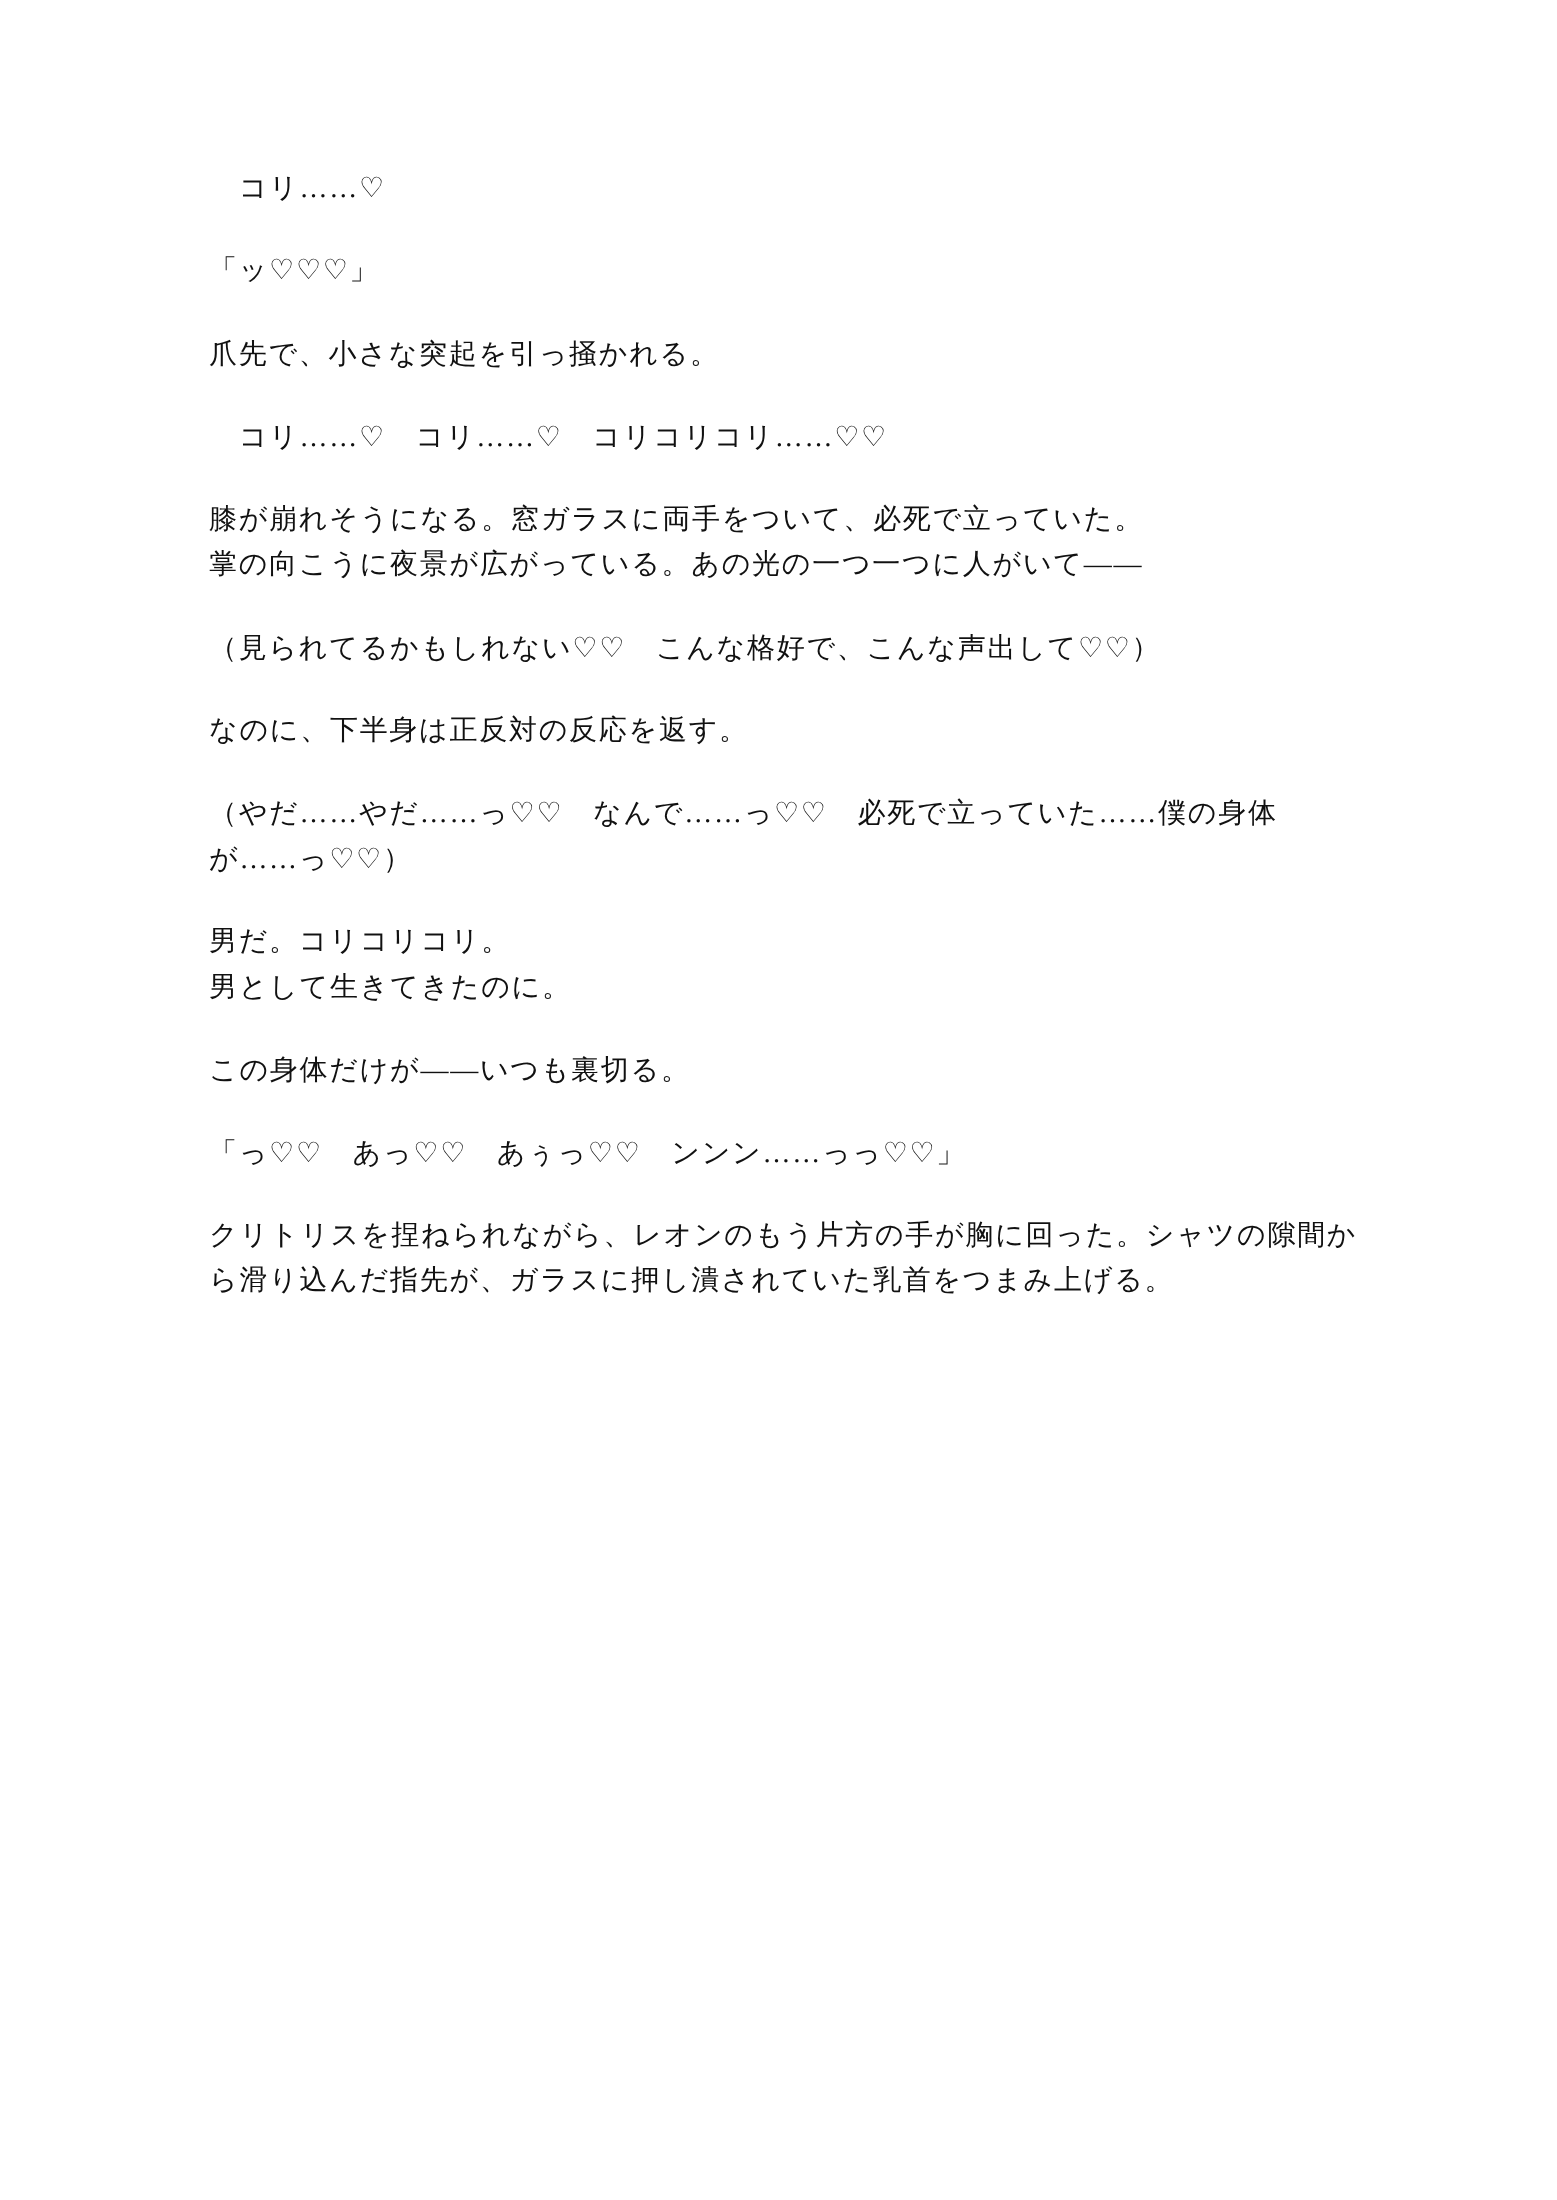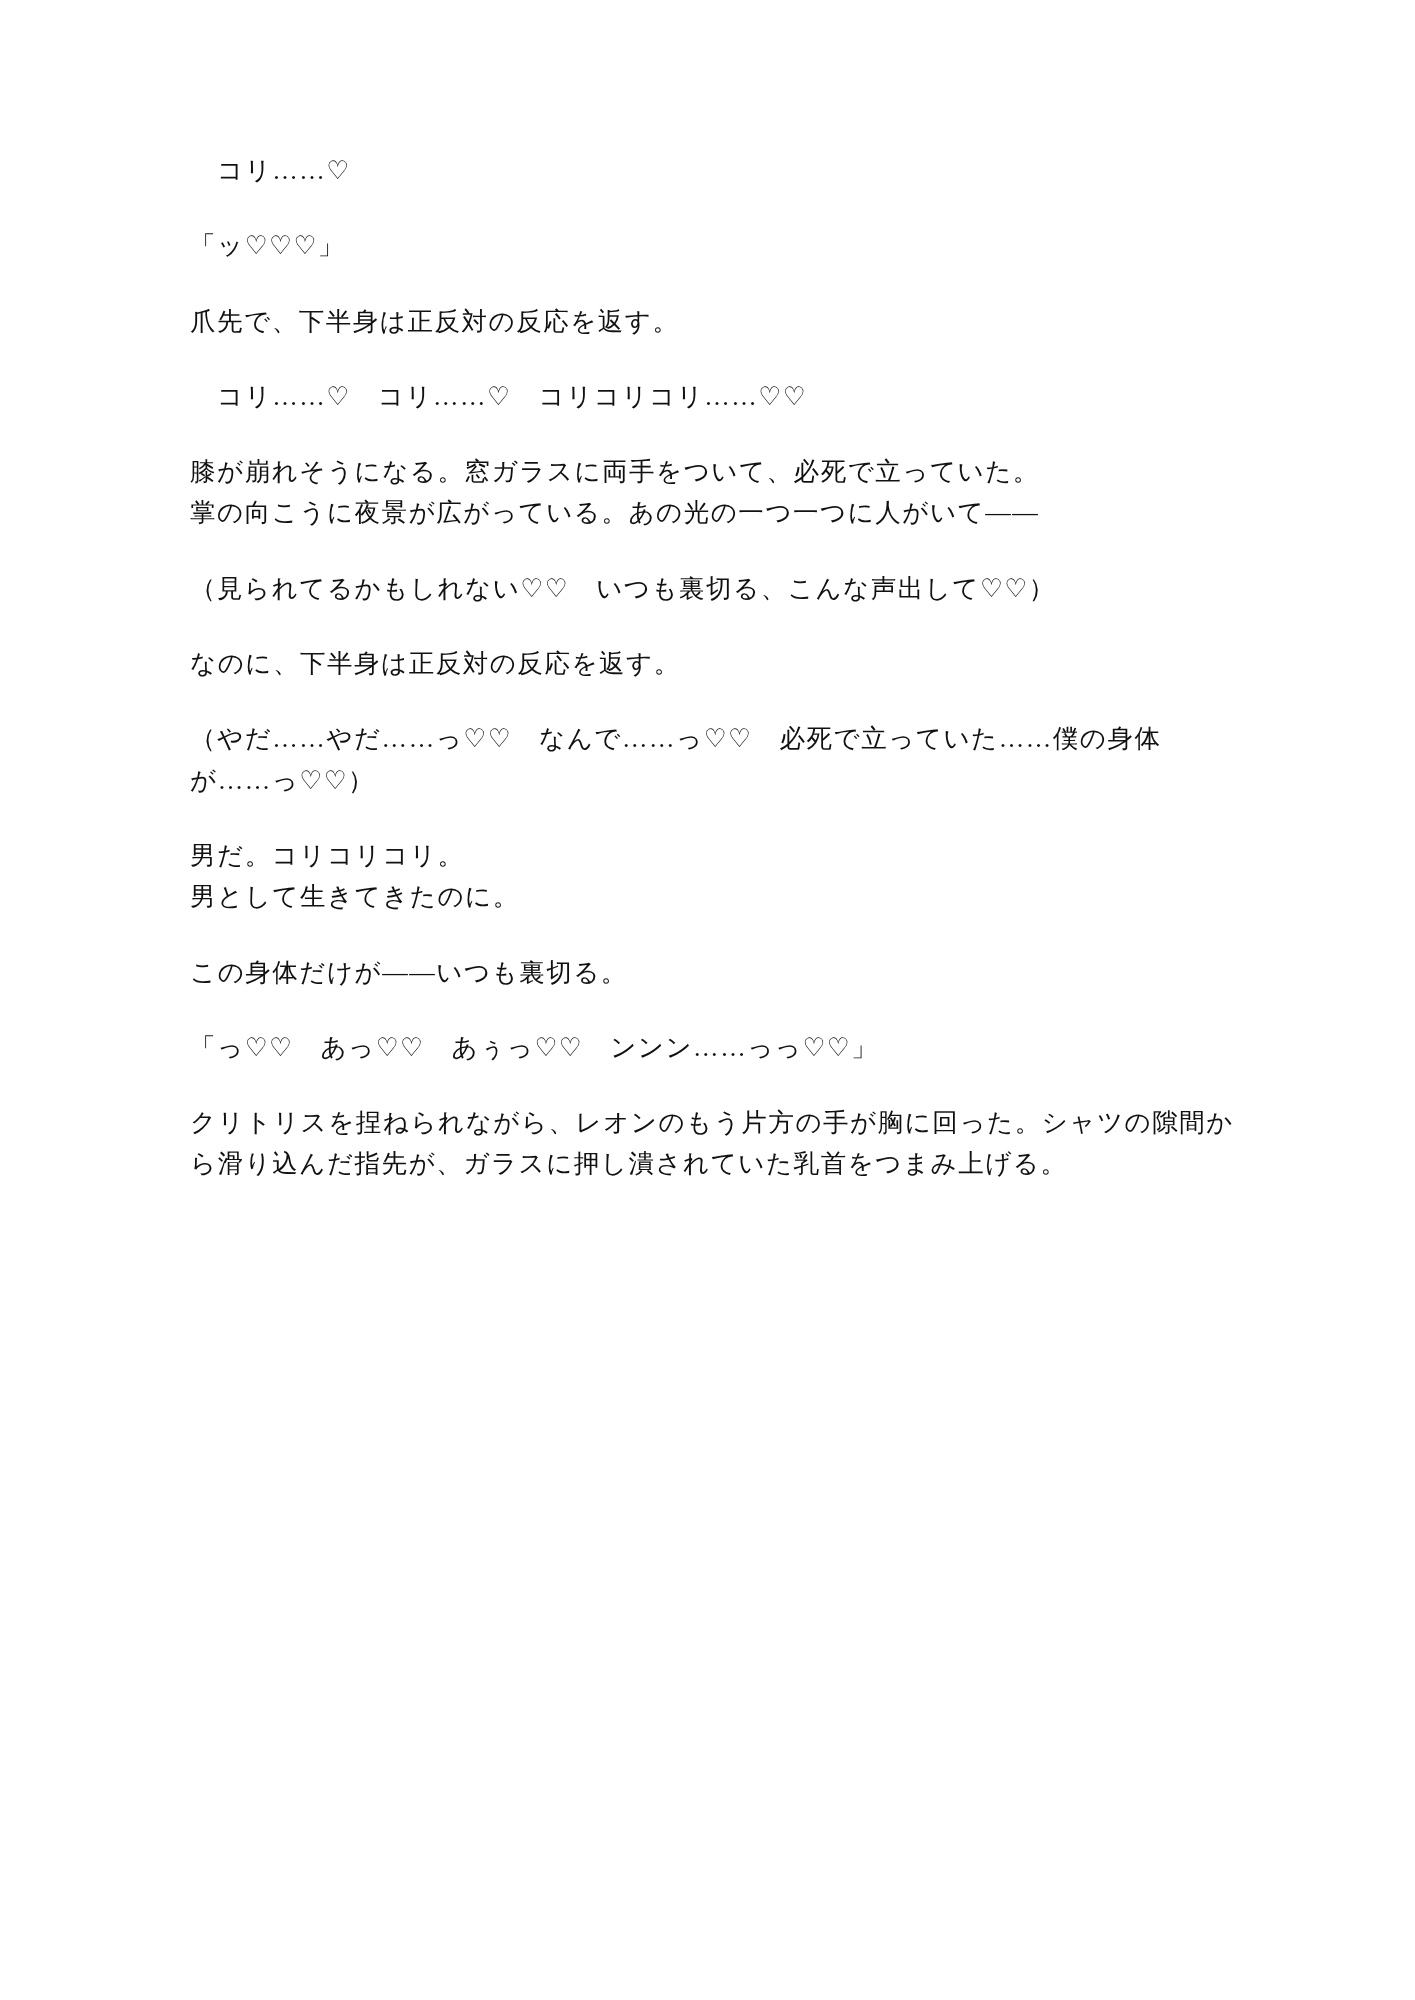--- a/index.html
+++ b/index.html
@@ -35,25 +35,25 @@
     margin-bottom: 4px;
   }
 </style>
 </head>
 <body>
 
 <div class="page">
   <div class="doc-body">
     <p class="para">　コリ……♡</p>
     <p class="para">「ッ♡♡♡」</p>
-    <p class="para">爪先で、下半身は正反対の反応を返す。</p>
+    <p class="para">爪先で、小さな突起を引っ掻かれる。</p>
     <p class="para">　コリ……♡　コリ……♡　コリコリコリ……♡♡</p>
     <p class="para">膝が崩れそうになる。窓ガラスに両手をついて、必死で立っていた。
 掌の向こうに夜景が広がっている。あの光の一つ一つに人がいて——</p>
-    <p class="para">（見られてるかもしれない♡♡　いつも裏切る、こんな声出して♡♡）</p>
+    <p class="para">（見られてるかもしれない♡♡　こんな格好で、こんな声出して♡♡）</p>
     <p class="para">なのに、下半身は正反対の反応を返す。</p>
     <p class="para">（やだ……やだ……っ♡♡　なんで……っ♡♡　必死で立っていた……僕の身体が……っ♡♡）</p>
     <p class="para">男だ。コリコリコリ。
 男として生きてきたのに。</p>
     <p class="para">この身体だけが——いつも裏切る。</p>
     <p class="para">「っ♡♡　あっ♡♡　あぅっ♡♡　ンンン……っっ♡♡」</p>
     <p class="para">クリトリスを捏ねられながら、レオンのもう片方の手が胸に回った。シャツの隙間から滑り込んだ指先が、ガラスに押し潰されていた乳首をつまみ上げる。</p>
   </div>
 </div>
 

